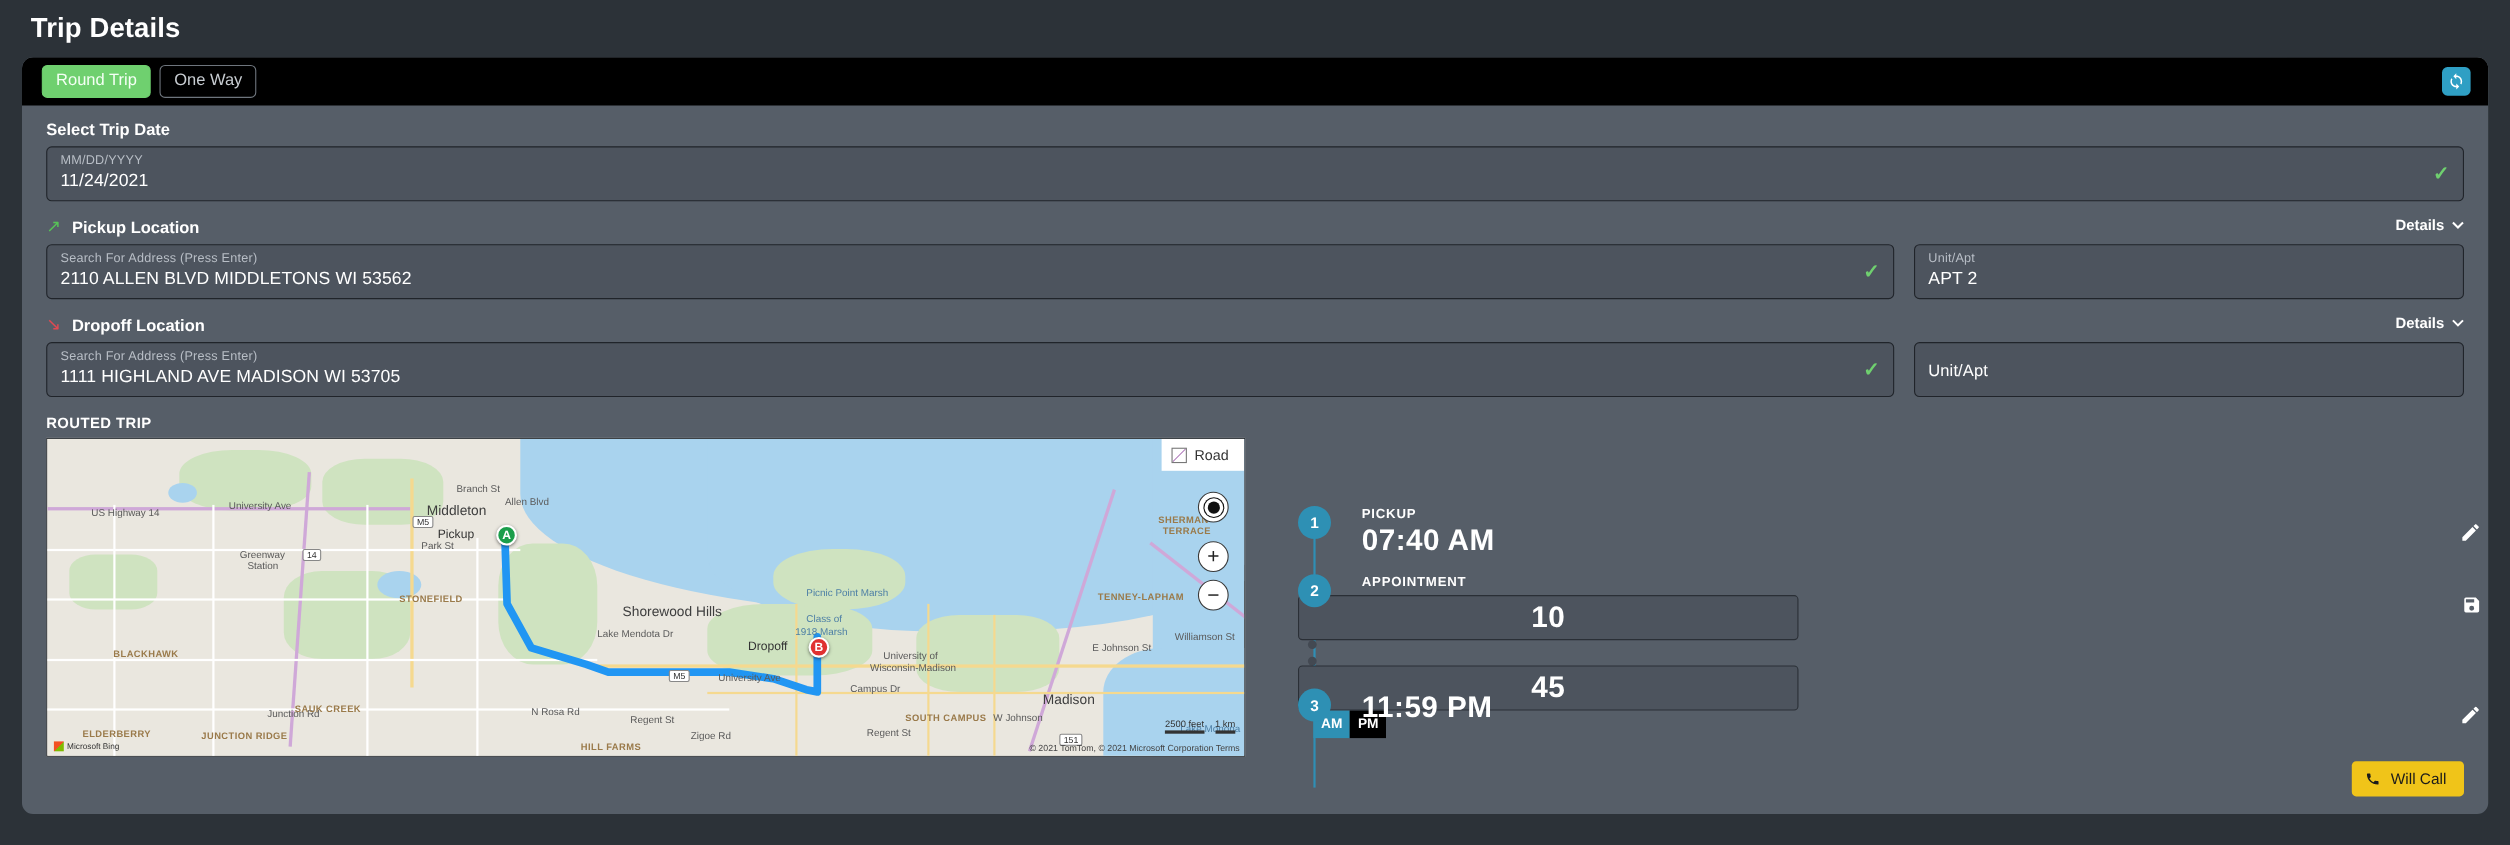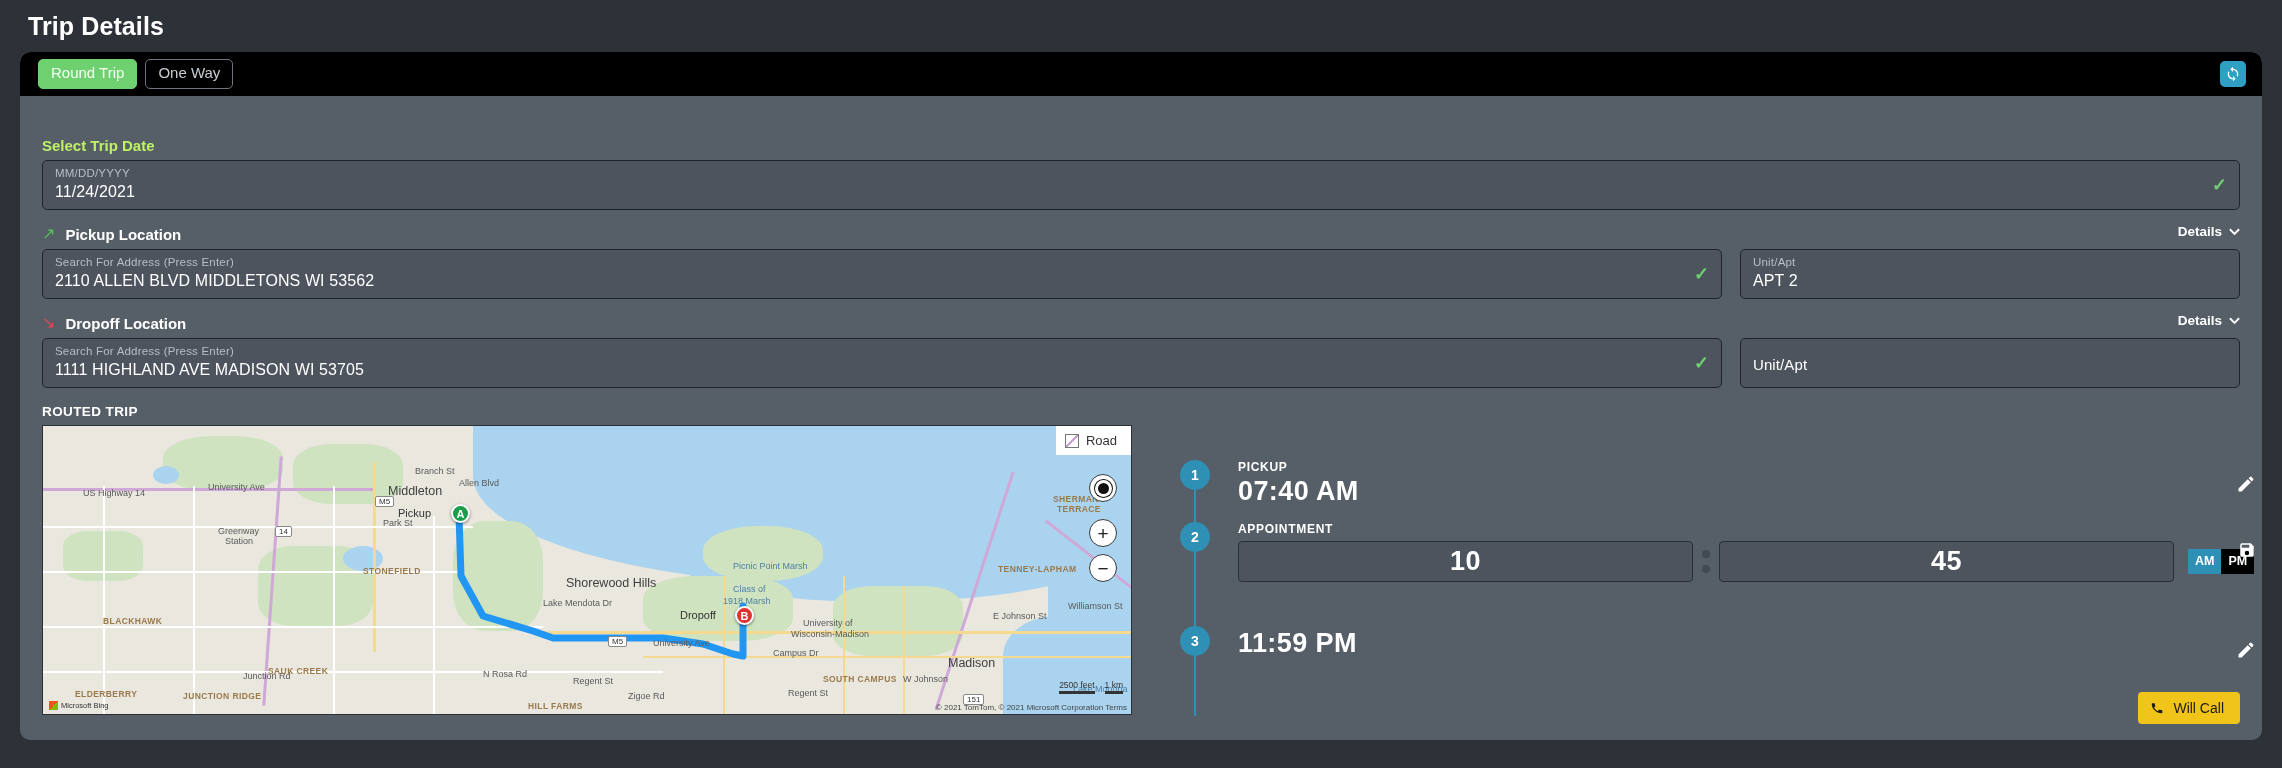--- a/index.html
+++ b/index.html
@@ -60,25 +60,24 @@
     background: #2f9fc4;
     border-radius: 5px;
     display: flex; align-items: center; justify-content: center;
     cursor: pointer;
   }
 
   
   .panel-body { padding: 14px 22px 0 22px; position: relative; height: 644px; }
 
   .field-label {
-    color: #bef264;
+    color: #ffffff;
     font-size: 15px;
     font-weight: 600;
     margin-bottom: 6px;
-    margin-top: 27px;
   }
 
   
   .inputbox {
     position: relative;
     background: #4d545e;
     border: 1px solid #20242a;
     border-radius: 5px;
     height: 50px;
     padding: 6px 12px 0 12px;
@@ -243,22 +242,22 @@
   .tl-time {
     color: #ffffff; font-size: 27px; font-weight: bold;
     margin-left: 58px; line-height: 34px; letter-spacing: .4px;
   }
   .pencil {
     position: absolute; right: 4px; top: 14px;
     width: 20px; height: 20px; cursor: pointer;
   }
 
   .appt-row {
-    display: flex; align-items: center; gap: 0;
-    margin-left: 58px; margin-top: 5px;
+    display: flex; gap: 0;
+    margin-top: 5px; flex-direction: column;
   }
   .appt-box {
     background: #4d545e;
     border: 1px solid #2a2f36;
     border-radius: 4px;
     height: 41px; width: 455px;
     display: flex; align-items: center; justify-content: center;
     color: #ffffff; font-size: 27px; font-weight: bold;
     letter-spacing: .5px;
   }

